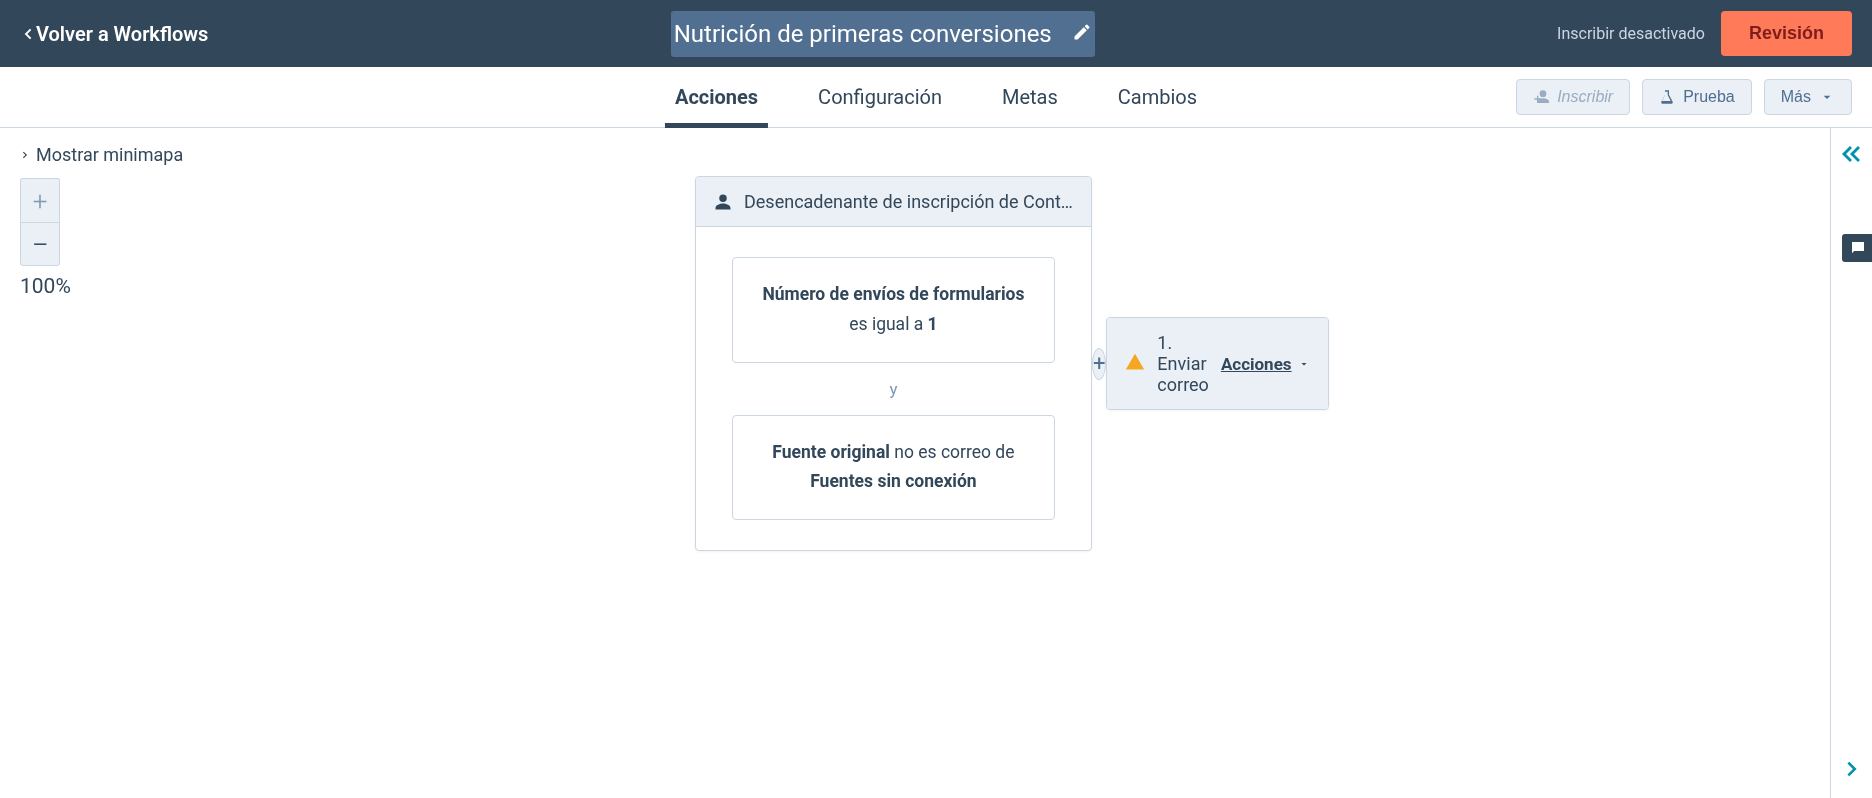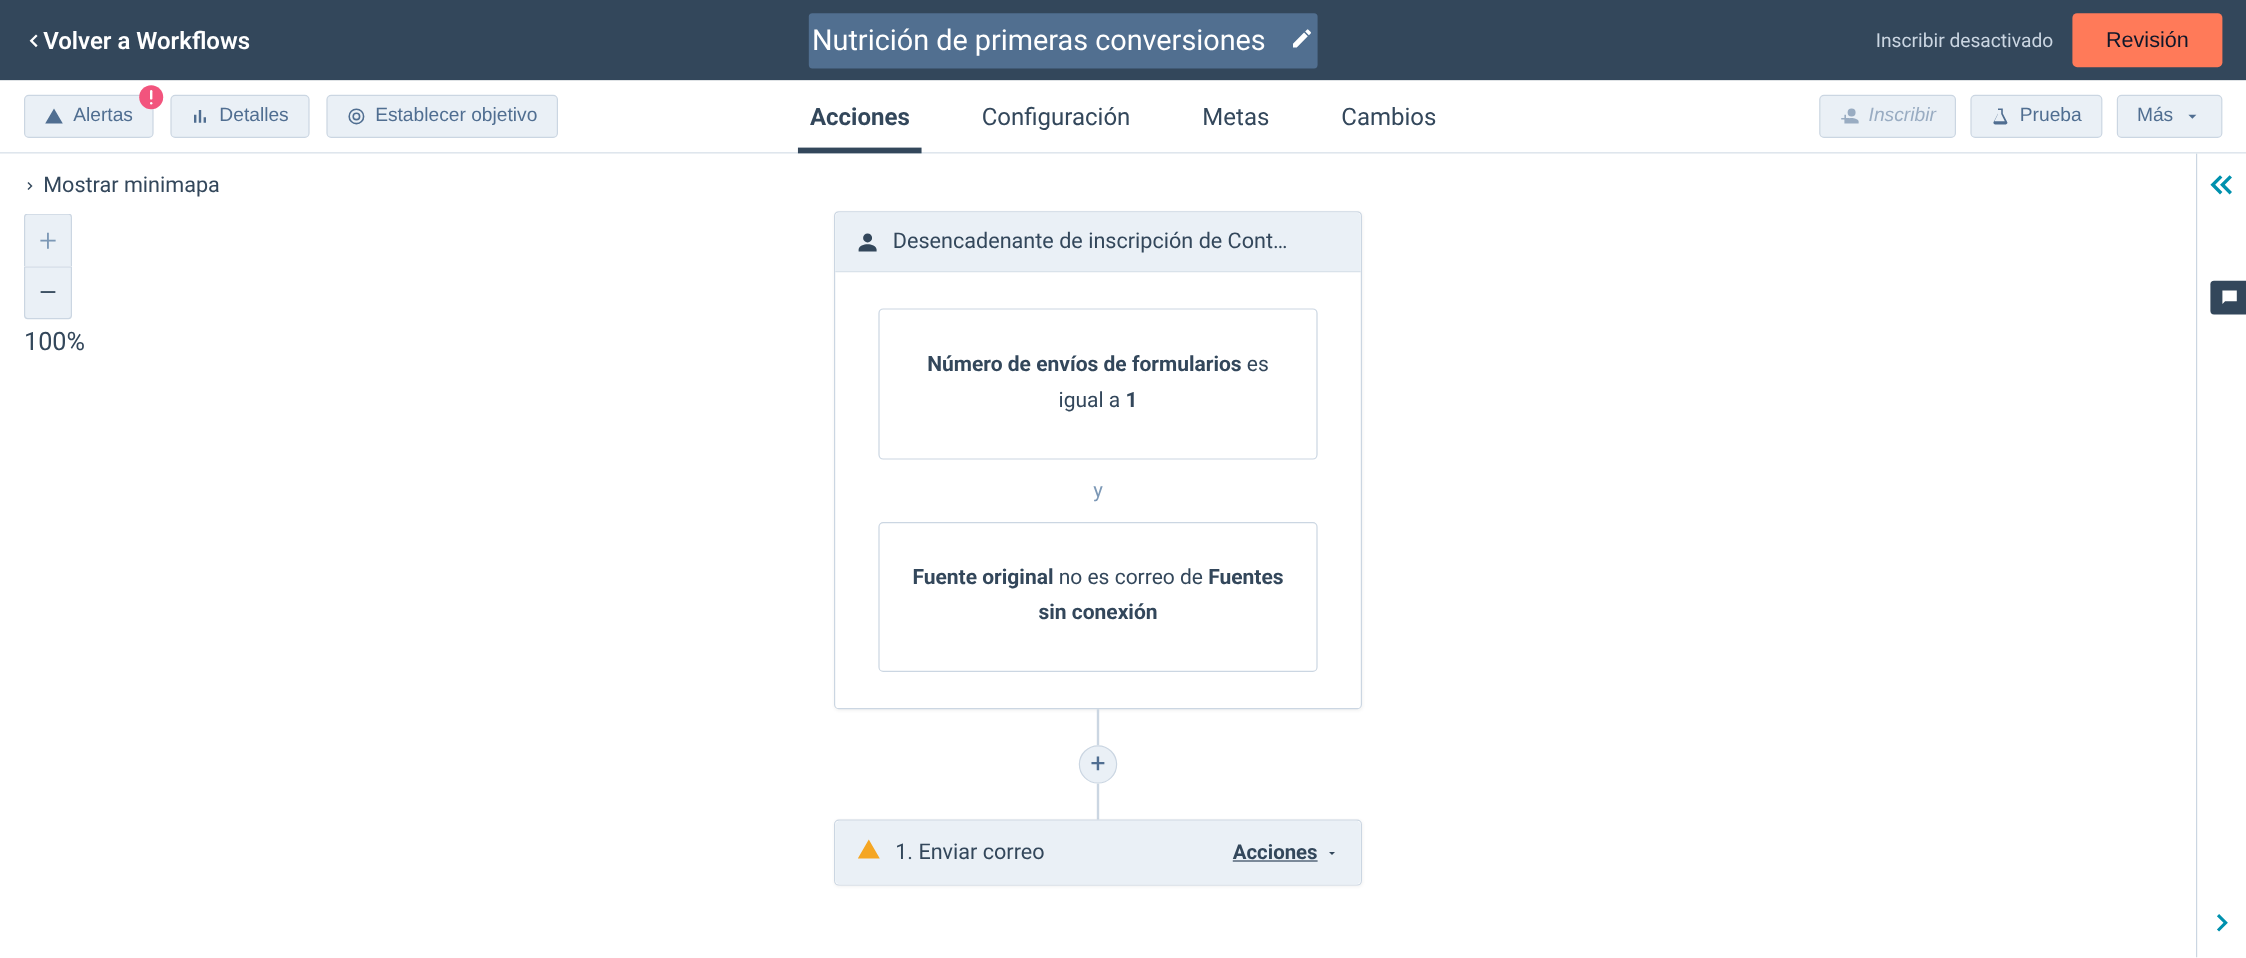--- a/index.html
+++ b/index.html
@@ -8,21 +8,21 @@
 
   
   .top-header { background:#33475b; height:67px; display:flex; align-items:center; padding:0 20px; color:#fff; }
   .back-link { display:flex; align-items:center; cursor:pointer; font-size:20px; font-weight:600; }
   .back-link svg { width:16px; height:16px; fill:#fff; }
   .title-wrap { flex:1; display:flex; justify-content:center; }
   .title-box { background:#516f90; height:46px; display:flex; align-items:center; padding:0 3px; border-radius:3px; gap:20px; }
   .title-text { font-size:24px; color:#fff; font-weight:400; }
   .edit-icon svg { width:20px; height:20px; fill:#fff; }
   .status-text { color:#cbd6e2; font-size:16px; margin-right:16px; white-space:nowrap; }
-  .review-btn { background:#ff7a59; color:#0f172a; font-size:18px; font-weight:400; border:none; border-radius:4px; padding:12px 28px; cursor:pointer; }
+  .review-btn { background:#ff7a59; color:#7f1d1d; font-size:18px; font-weight:700; border:none; border-radius:4px; padding:12px 28px; cursor:pointer; }
 
   
   .sub-header { height:61px; border-bottom:1px solid #cbd6e2; display:flex; align-items:center; padding:0 20px; background:#fff; position:relative; }
   .left-buttons { display:flex; gap:14px; align-items:center; }
   .btn { background:#eaf0f6; border:1px solid #cbd6e2; border-radius:4px; padding:8px 16px; font-size:16px; color:#506e91; display:flex; align-items:center; gap:8px; cursor:pointer; font-weight:500; }
   .btn svg { width:16px; height:16px; fill:#506e91; }
   .btn.disabled { color:#99acc2; cursor:default;font-style:italic; }
   .btn.disabled svg { fill:#99acc2; }
 
   .alert-badge { position:absolute; top:-8px; right:-8px; width:20px; height:20px; background:#f2547d; border-radius:50%; display:flex; align-items:center; justify-content:center; }
@@ -41,28 +41,28 @@
   .canvas { position:absolute; top:128px; left:0; right:42px; bottom:0; background:#fff; overflow:hidden; }
   .minimap-toggle { position:absolute; top:16px; left:20px; display:flex; align-items:center; gap:6px; font-size:18px; color:#33475b; cursor:pointer; }
   .minimap-toggle svg { width:10px; height:10px; fill:#33475b; }
   .zoom-controls { position:absolute; top:50px; left:20px; display:flex; flex-direction:column; }
   .zoom-btn { width:40px; height:44px; border:1px solid #cbd6e2; background:#eaf0f6; color:#7c98b6; font-size:26px; display:flex; align-items:center; justify-content:center; cursor:pointer; font-weight:300; }
   .zoom-btn.plus { border-bottom:none; border-radius:3px 3px 0 0; }
   .zoom-btn.minus { border-radius:0 0 3px 3px; color:#33475b; font-size:30px; }
   .zoom-pct { margin-top:8px; font-size:21px; color:#33475b; }
 
   
-  .flow { position:absolute; top:48px; left:50%; transform:translateX(-50%); width:440px; display:flex; flex-direction:column; align-items:center; }
+  .flow { position:absolute; top:48px; left:50%; transform:translateX(-50%); width:440px; display:flex; flex-direction:row; align-items:center; }
   .card { width:100%; border:1px solid #cbd6e2; border-radius:4px; background:#fff; box-shadow:0 1px 3px rgba(0,0,0,0.05); }
   .card-header { background:#eaf0f6; border-bottom:1px solid #cbd6e2; padding:14px 18px; display:flex; align-items:center; gap:12px; font-size:18px; color:#33475b; border-radius:4px 4px 0 0; }
   .card-header.simple { border-radius:4px; border-bottom:none; justify-content:space-between; }
   .card-header svg { width:18px; height:18px; fill:#33475b; flex-shrink:0; }
   .card-header .header-text { white-space:nowrap; overflow:hidden; text-overflow:ellipsis; flex:1; }
   .card-body { padding:30px 36px; display:flex; flex-direction:column; align-items:center; gap:12px; }
-  .filter-box { border:1px solid #cbd6e2; border-radius:4px; padding:32px 22px; text-align:center; font-size:17.5px; line-height:1.7; color:#33475b; width:100%; }
+  .filter-box { border:1px solid #cbd6e2; border-radius:4px; padding:22px 22px; text-align:center; font-size:17.5px; line-height:1.7; color:#33475b; width:100%; }
   .filter-box b { font-weight:700; }
   .and-text { color:#7c98b6; font-size:17px; padding:4px 0; }
 
   .connector { width:2px; height:30px; background:#cbd6e2; }
   .add-node { width:32px; height:32px; border:1px solid #cbd6e2; border-radius:50%; background:#eaf0f6; color:#506e91; font-size:22px; display:flex; align-items:center; justify-content:center; cursor:pointer; line-height:1; }
 
   .action-label { display:flex; align-items:center; gap:6px; font-size:17px; font-weight:700; text-decoration:underline; color:#33475b; cursor:pointer; }
   .action-label svg { width:12px; height:12px; fill:#33475b; }
   .warn-icon svg { width:20px; height:20px; fill:#f5a623; }
   .card-header.simple .left { display:flex; align-items:center; gap:12px; min-width:0; }
@@ -93,43 +93,20 @@
             <path d="M3 17.25V21h3.75L17.81 9.94l-3.75-3.75L3 17.25zM20.71 7.04a1 1 0 0 0 0-1.41l-2.34-2.34a1 1 0 0 0-1.41 0L15.13 5.12l3.75 3.75 1.83-1.83z"></path>
           </svg>
       </span>
     </div>
   </div>
   <span class="status-text">Inscribir desactivado</span>
   <button class="review-btn">Revisión</button>
 </div>
 
 <div class="sub-header">
-  <div class="left-buttons">
-    <div class="alert-wrap">
-      <button class="btn">
-        <svg viewBox="0 0 24 24">
-            <path d="M12 2L1 21h22L12 2zm1 15h-2v2h2v-2zm0-8h-2v6h2V9z"></path>
-          </svg>
-        <span>Alertas</span>
-      </button>
-      <div class="alert-badge"></div>
-    </div>
-    <button class="btn">
-      <svg viewBox="0 0 24 24">
-          <path d="M4 20h3V10H4v10zm6 0h3V4h-3v16zm6 0h3v-7h-3v7z"></path>
-        </svg>
-      <span>Detalles</span>
-    </button>
-    <button class="btn">
-      <svg viewBox="0 0 24 24">
-          <path d="M12 2a10 10 0 1 0 .001 20.001A10 10 0 0 0 12 2zm0 18a8 8 0 1 1 0-16 8 8 0 0 1 0 16zm0-13a5 5 0 1 0 .001 10.001A5 5 0 0 0 12 7zm0 8a3 3 0 1 1 0-6 3 3 0 0 1 0 6z"></path>
-        </svg>
-      <span>Establecer objetivo</span>
-    </button>
-  </div>
 
   <div class="center-tabs">
     <div class="tab active">Acciones</div>
     <div class="tab">Configuración</div>
     <div class="tab">Metas</div>
     <div class="tab">Cambios</div>
   </div>
 
   <div class="right-buttons">
     <button class="btn disabled">

